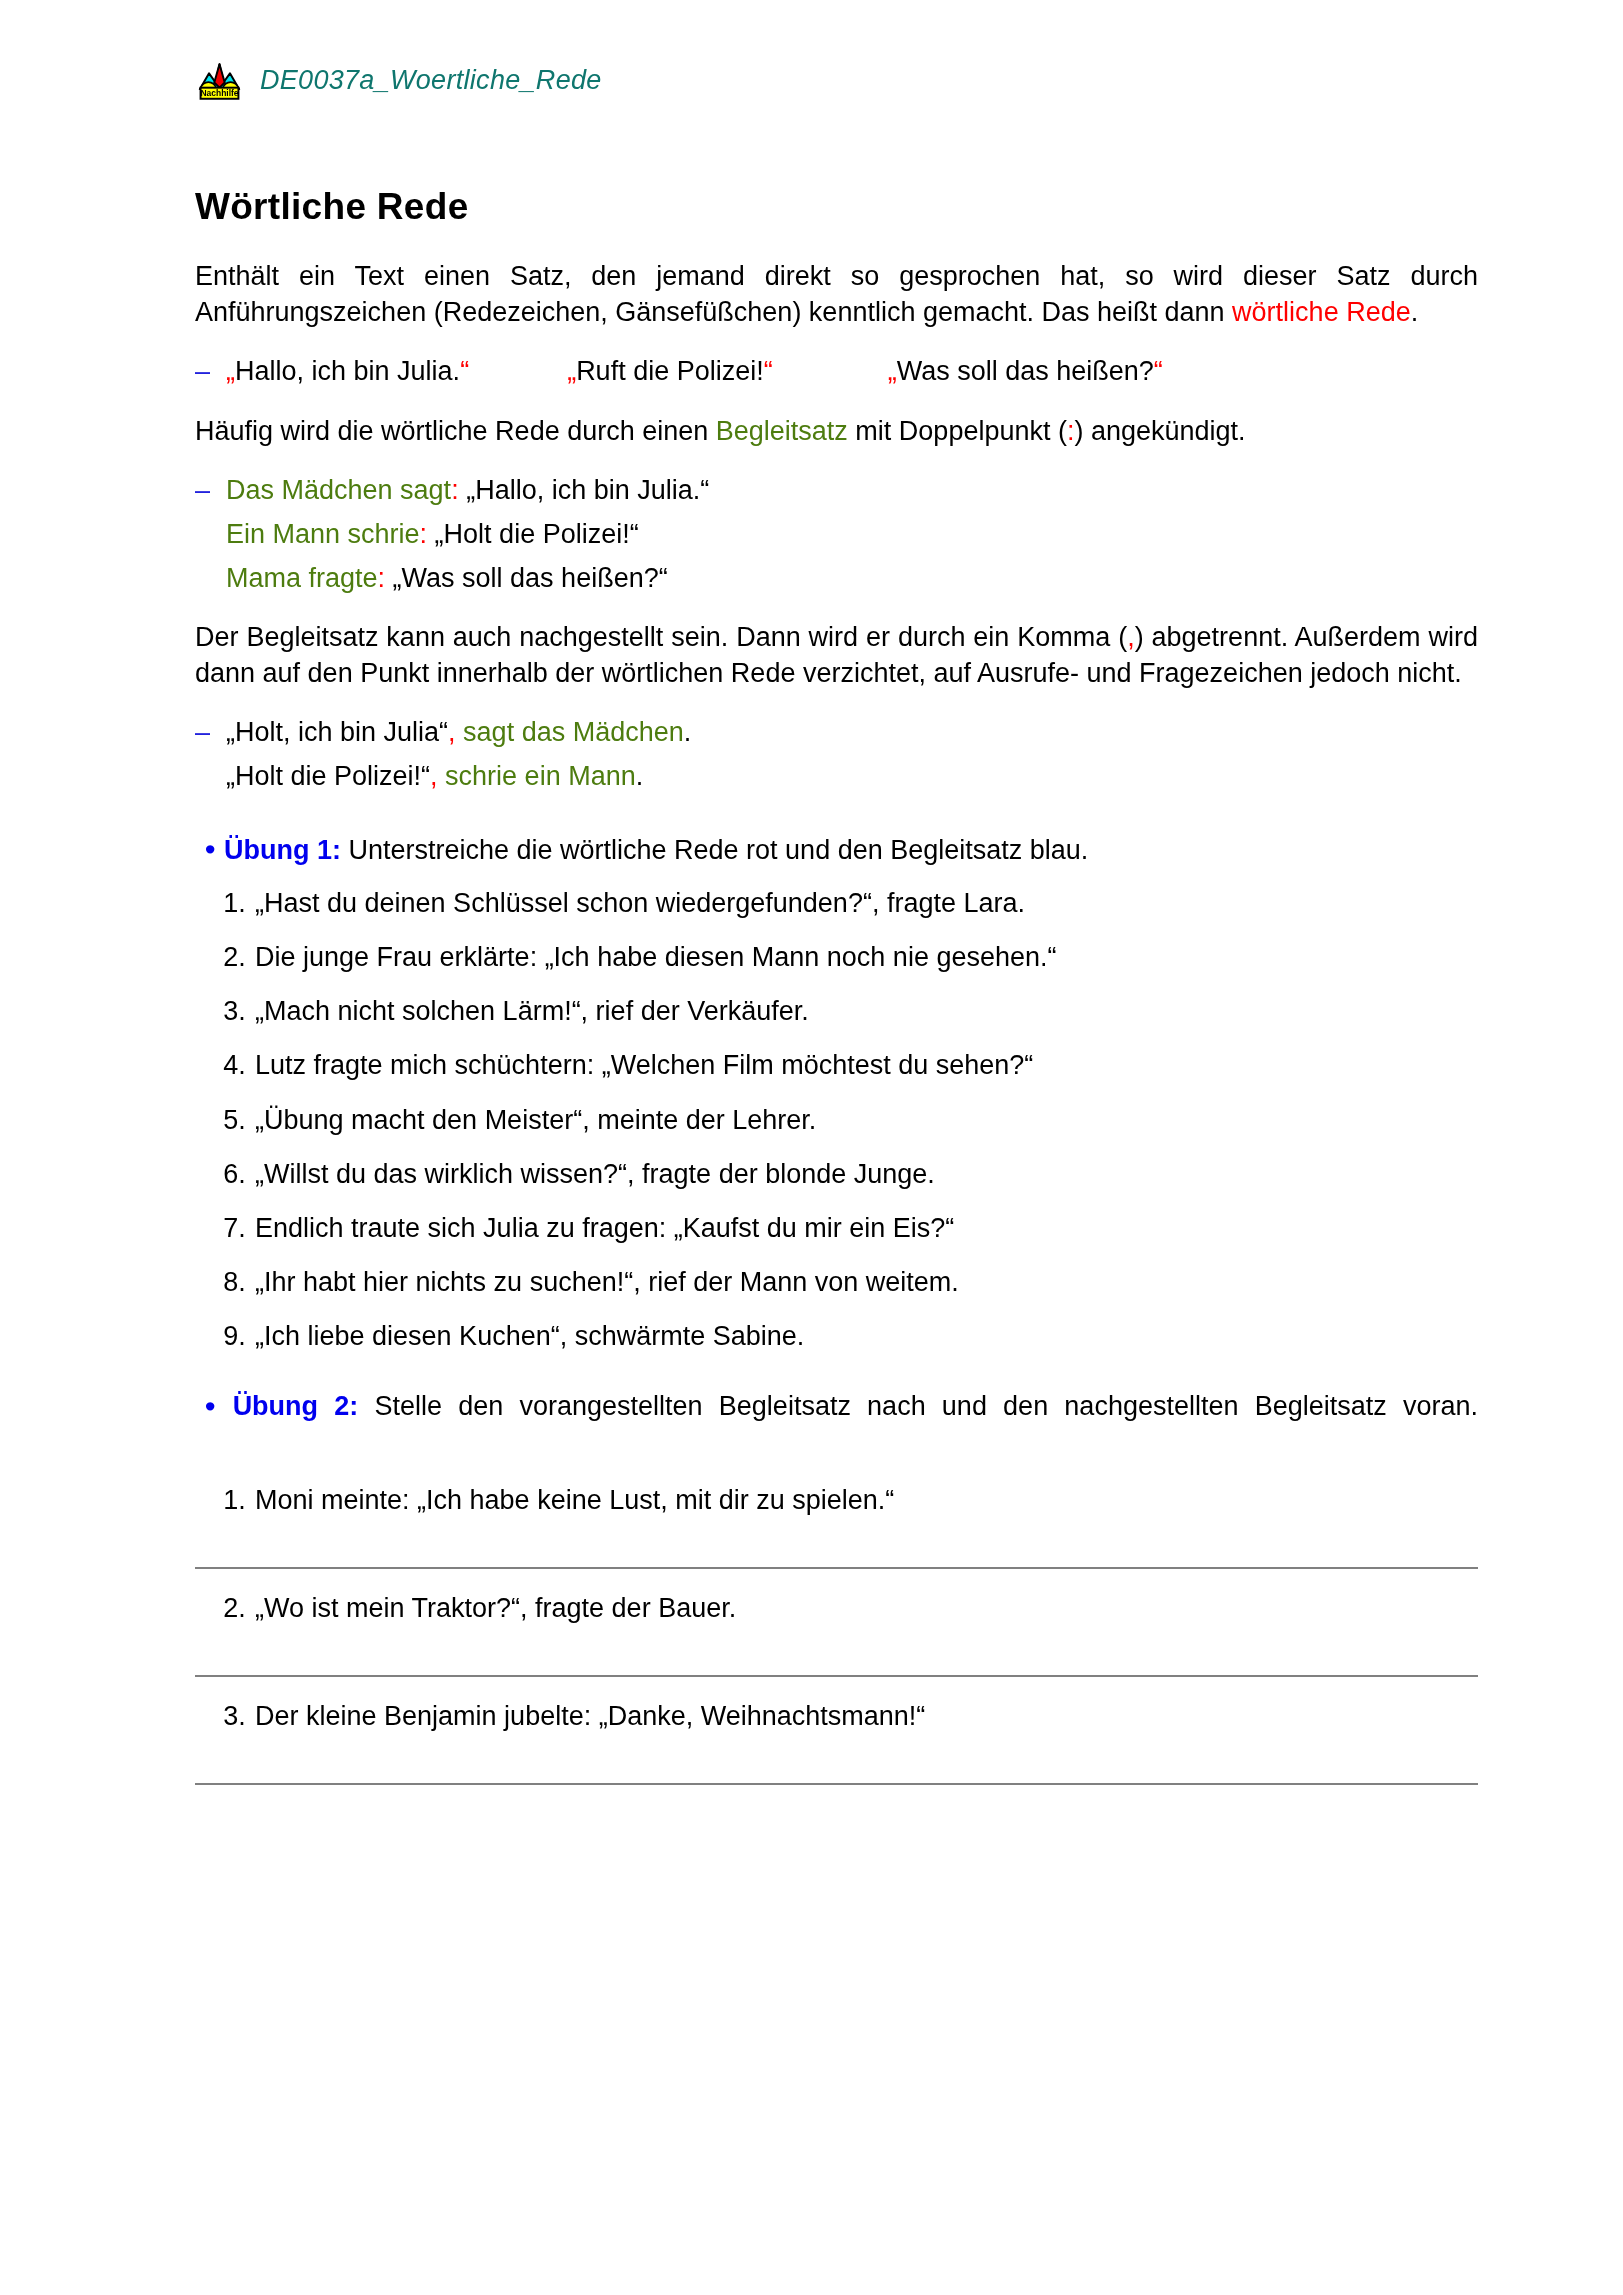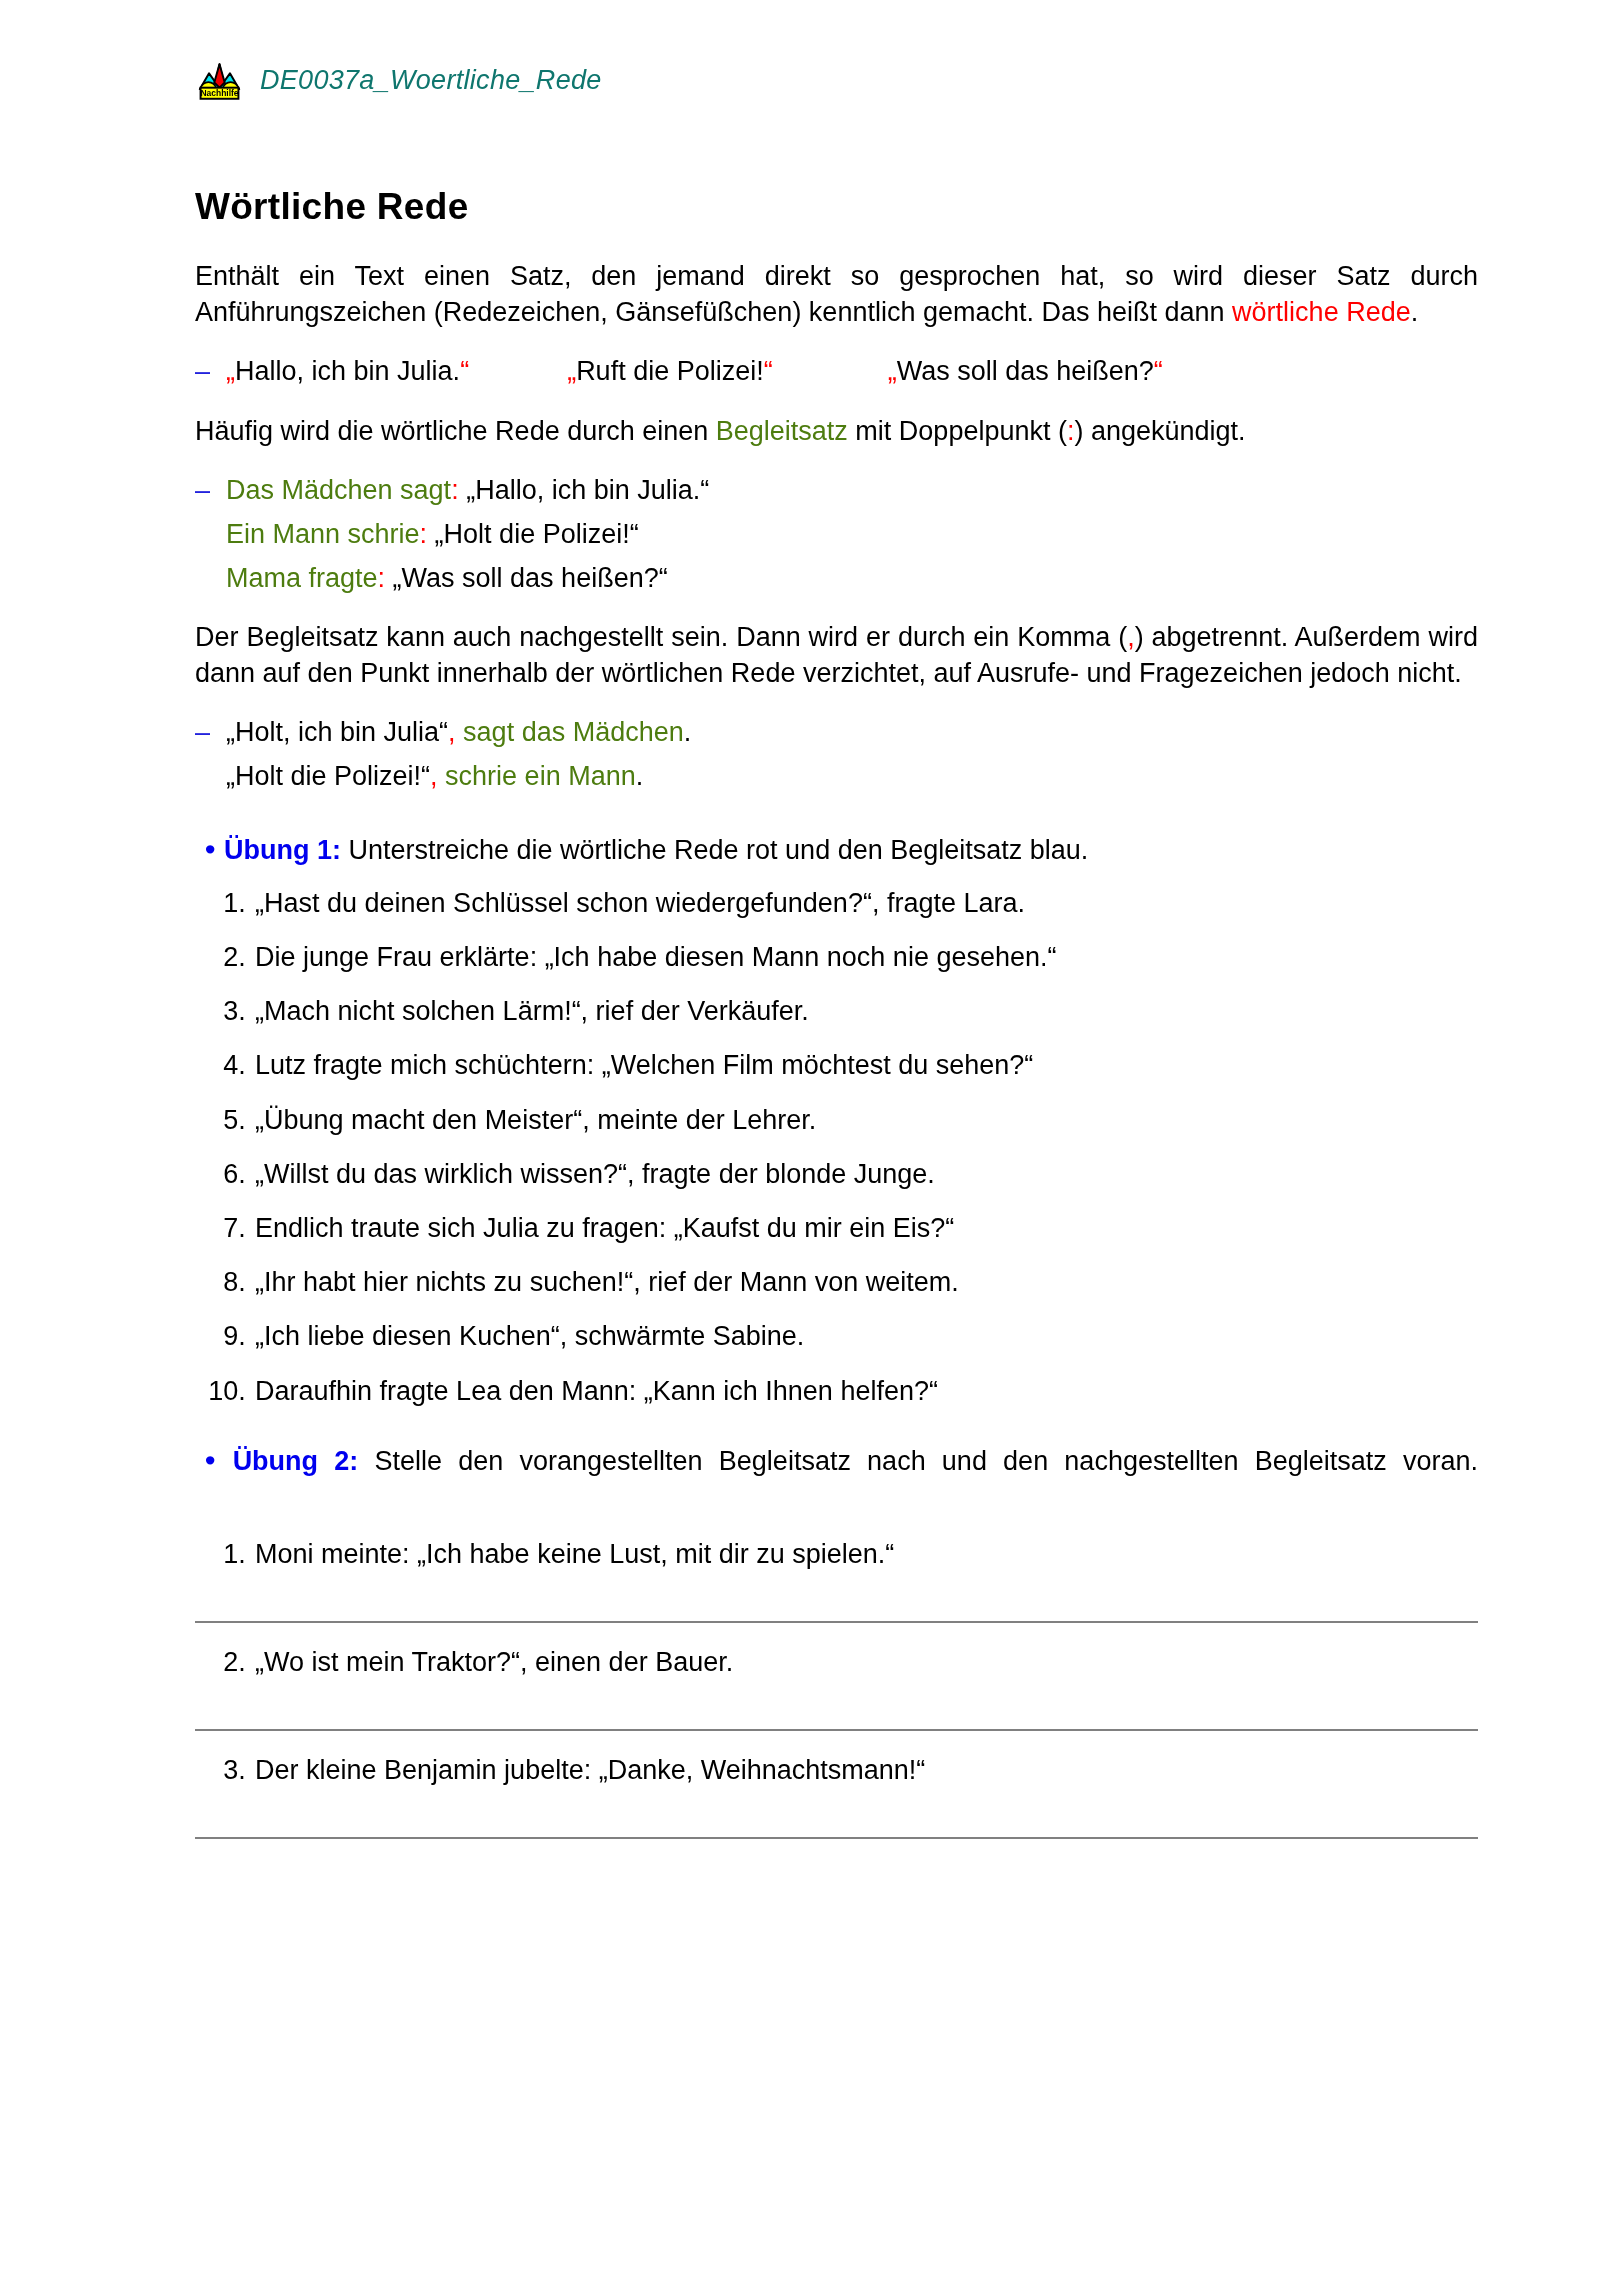--- a/index.html
+++ b/index.html
@@ -276,39 +276,35 @@
         <span class="txt">Endlich traute sich Julia zu fragen: „Kaufst du mir ein Eis?“</span>
       </li>
       <li>
         <span class="num">8.</span>
         <span class="txt">„Ihr habt hier nichts zu suchen!“, rief der Mann von weitem.</span>
       </li>
       <li>
         <span class="num">9.</span>
         <span class="txt">„Ich liebe diesen Kuchen“, schwärmte Sabine.</span>
       </li>
-      <li>
-        <span class="num">10.</span>
-        <span class="txt">Daraufhin fragte Lea den Mann: „Kann ich Ihnen helfen?“</span>
-      </li>
     </ol>
 
     <div class="ueb-head justified"><span class="bullet">●</span><span class="ueb-label">Übung 2:</span><span> Stelle den vorangestellten Begleitsatz nach und den nachgestellten Begleitsatz voran.</span></div>
 
     <div>
 
       <div class="ex2-item">
         <span class="num">1.</span>
         <span class="txt">Moni meinte: „Ich habe keine Lust, mit dir zu spielen.“</span>
       </div>
       <hr class="answer-rule">
 
       <div class="ex2-item">
         <span class="num">2.</span>
-        <span class="txt">„Wo ist mein Traktor?“, einen der Bauer.</span>
+        <span class="txt">„Wo ist mein Traktor?“, fragte der Bauer.</span>
       </div>
       <hr class="answer-rule">
 
       <div class="ex2-item">
         <span class="num">3.</span>
         <span class="txt">Der kleine Benjamin jubelte: „Danke, Weihnachtsmann!“</span>
       </div>
       <hr class="answer-rule">
 
     </div>

